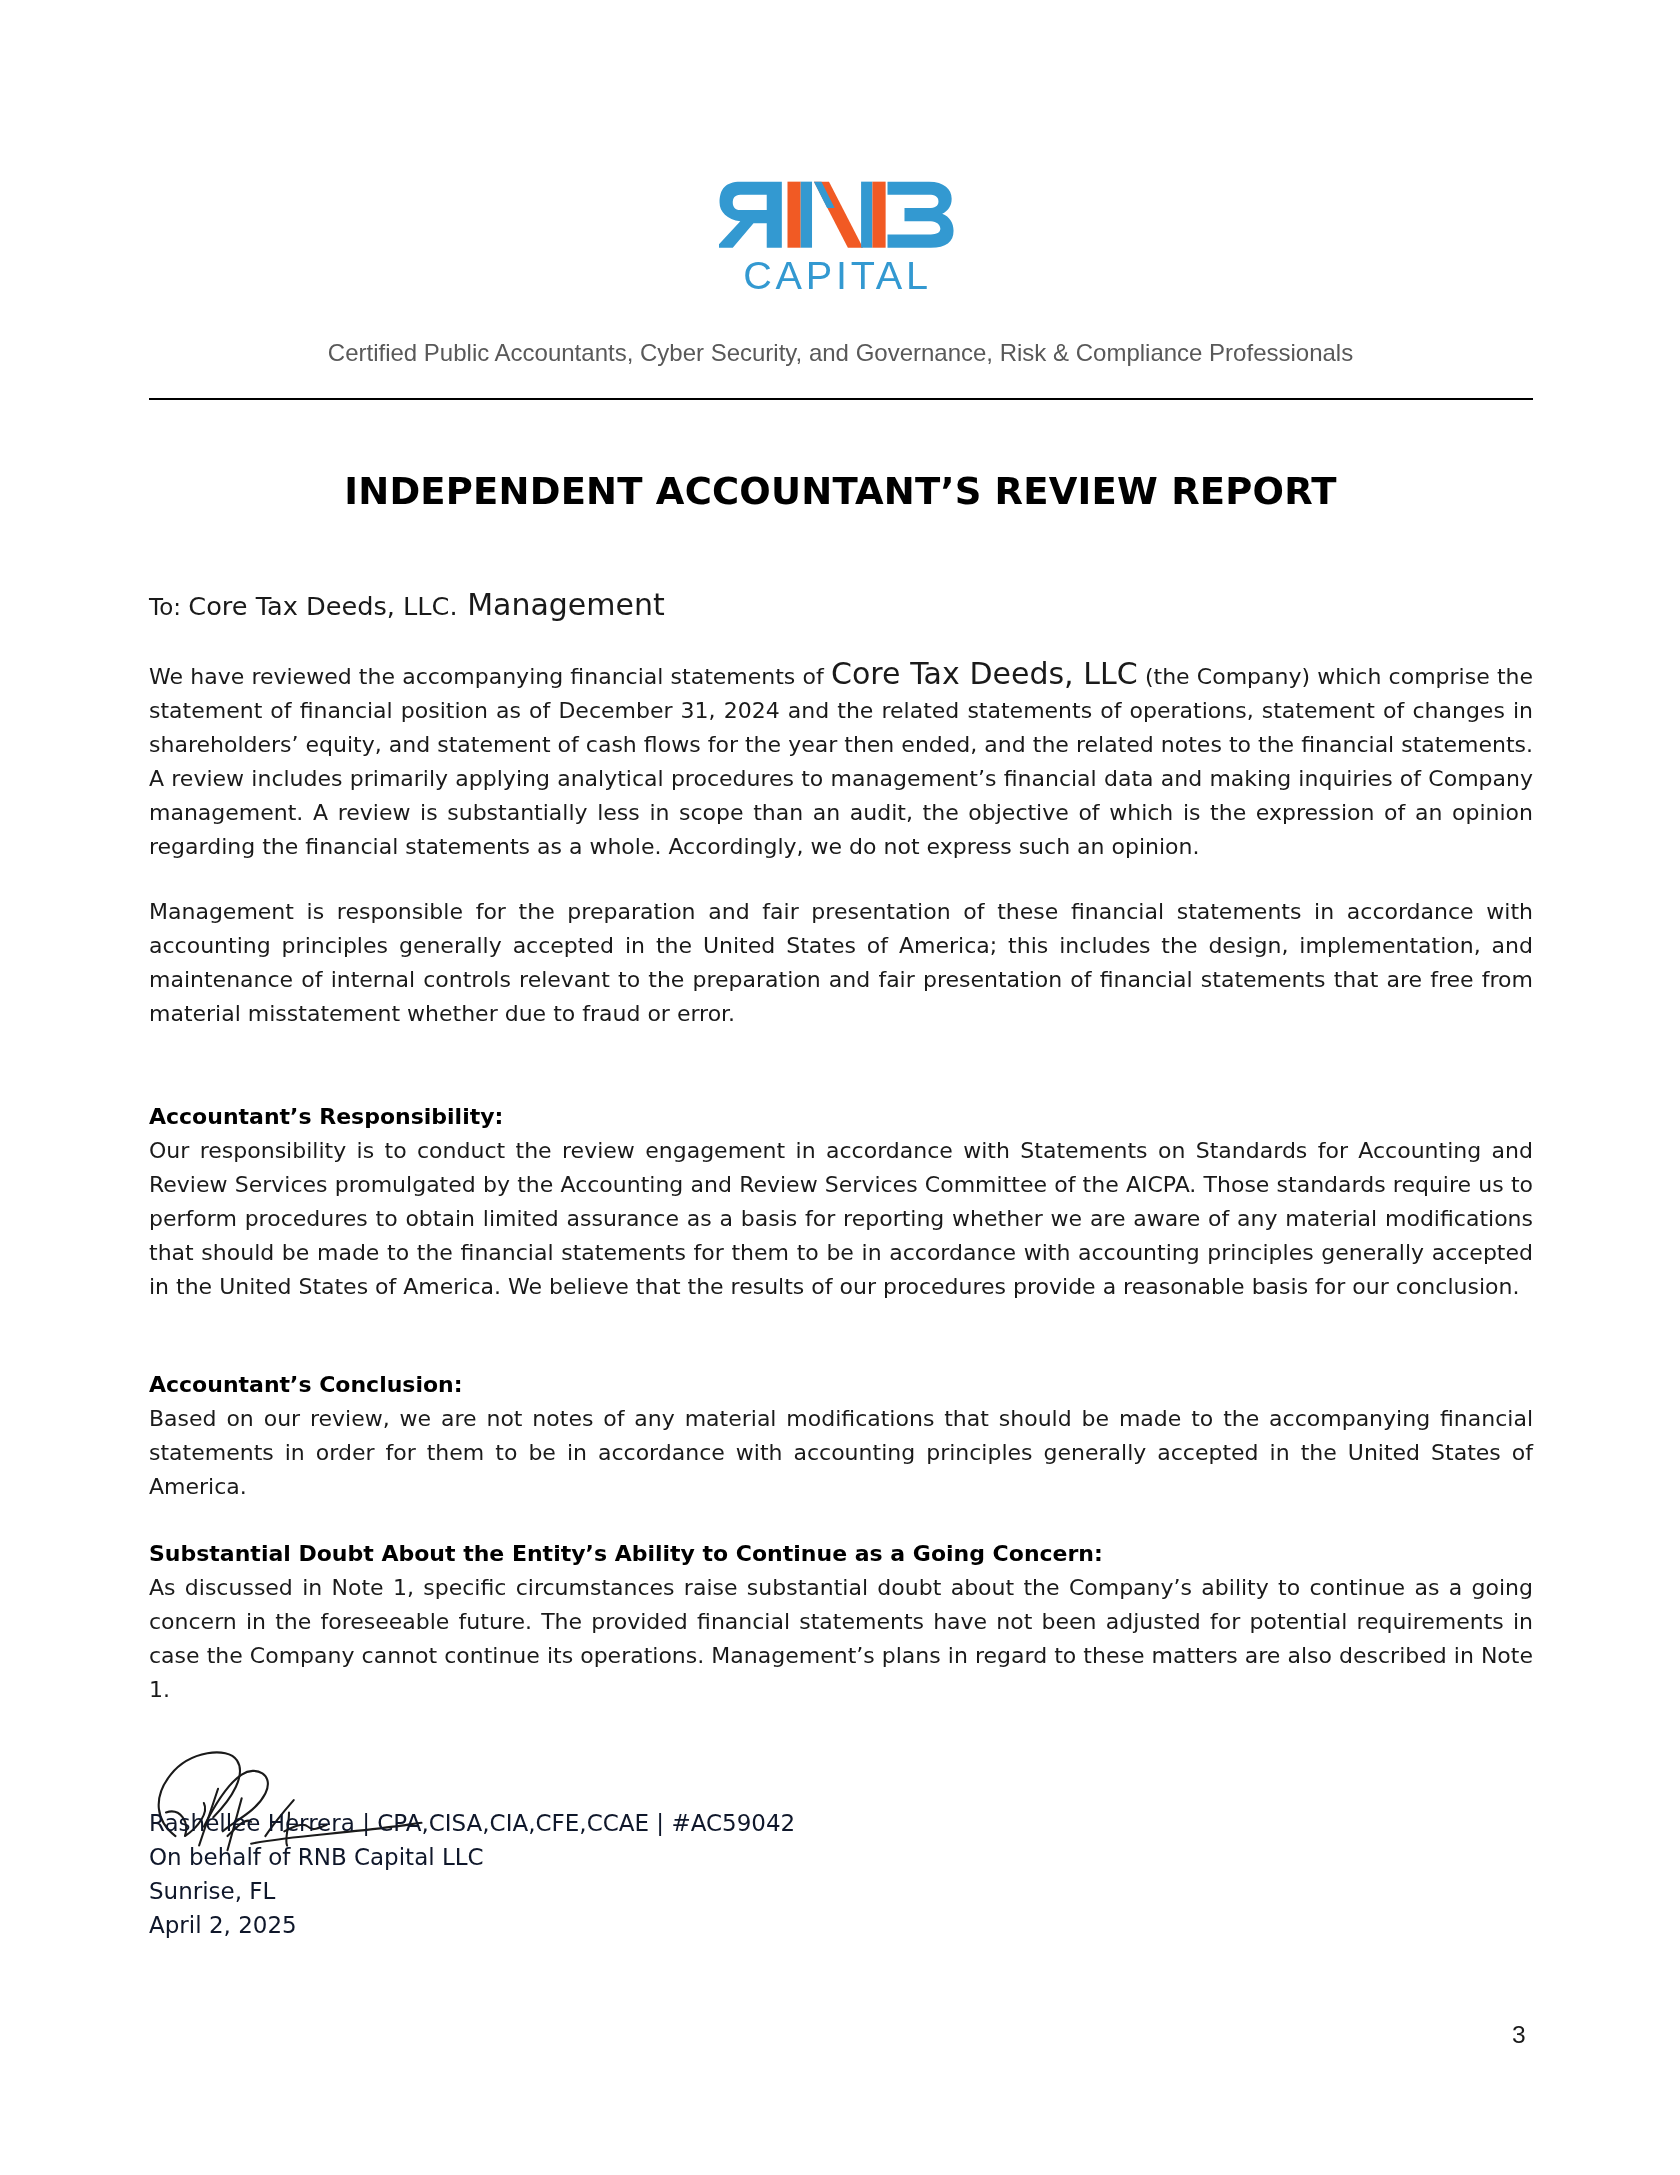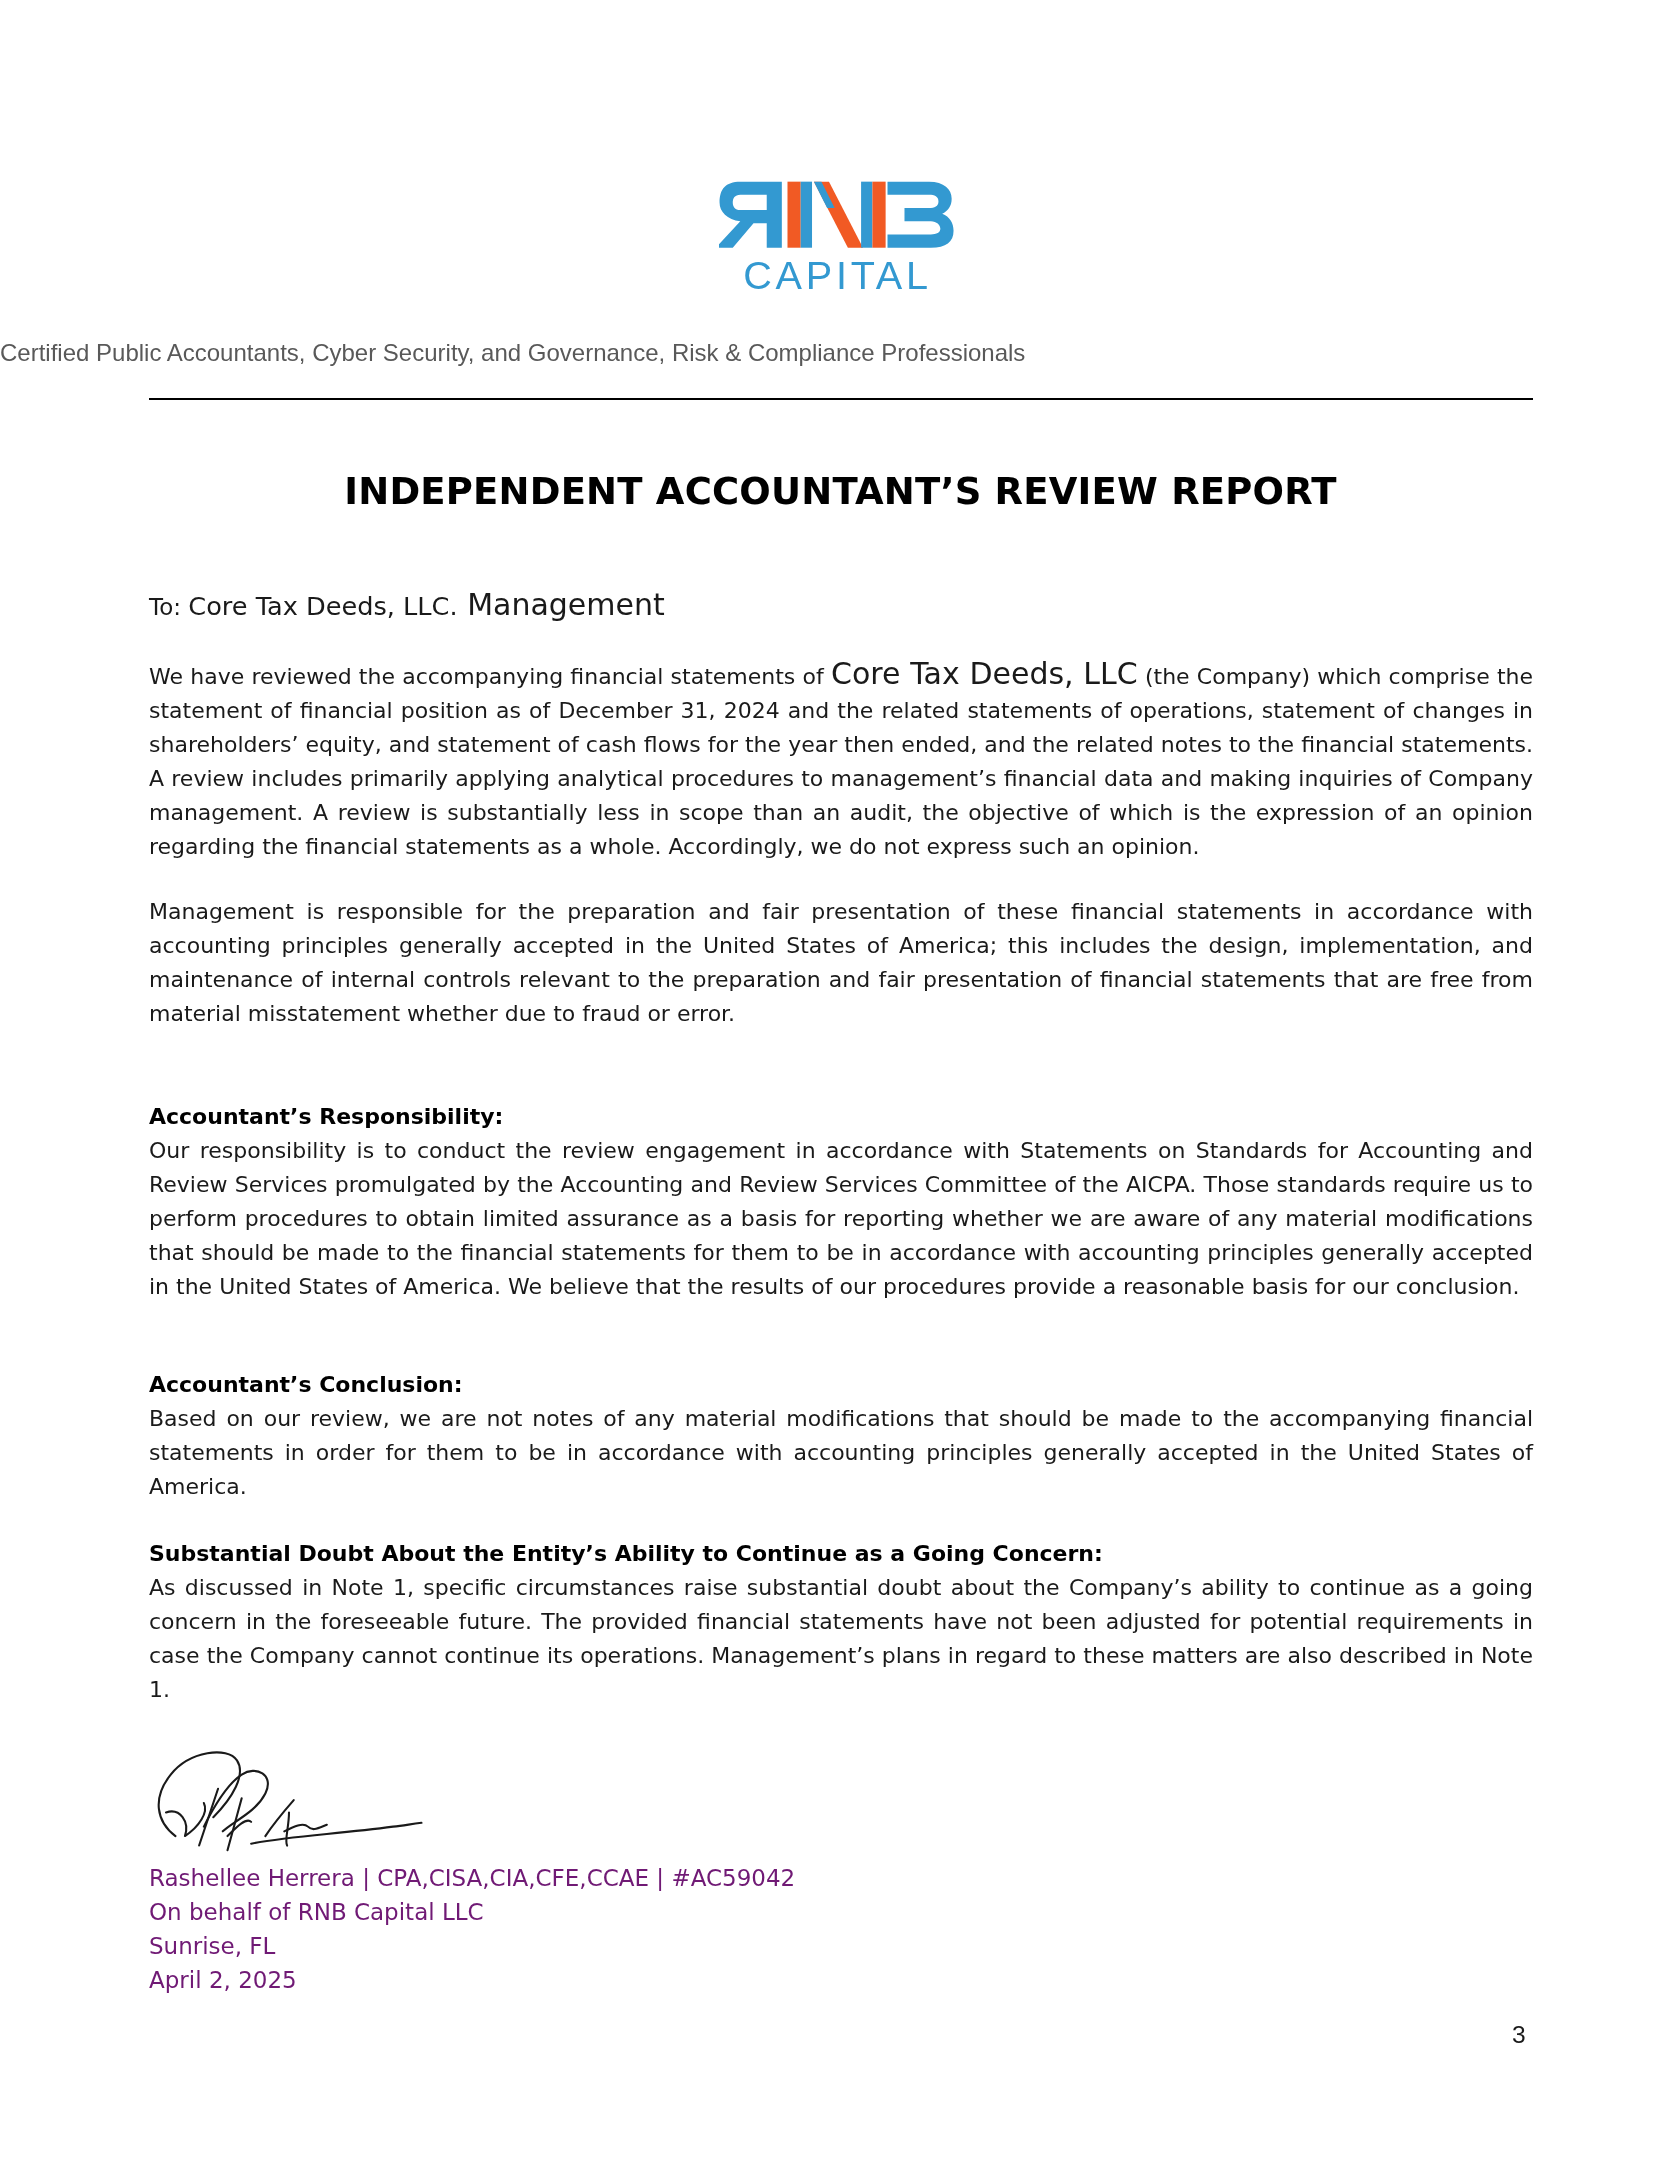--- a/index.html
+++ b/index.html
@@ -1,41 +1,41 @@
 <!DOCTYPE html>
 <html style="font-size:15px"><head>
   <meta charset="utf-8">
   <style>
     html, body { margin: 0; padding: 0; background: #ffffff; }
     body { width: 1681px; height: 2176px; position: relative; font-family: "DejaVu Sans", sans-serif; color: #1a1a1a; overflow: hidden; }
     .page { position: absolute; left: 0; top: 0; width: 1681px; height: 1740px; }
 
     .logo { position: absolute; left: 719px; top: 176px; width: 237px; height: 117px; }
-    .tagline { position: absolute; left: 0; width: 1681px; top: 339px; text-align: left; font-family: "Liberation Sans", sans-serif; font-size: 24px; color: #595959; }
+    .tagline { position: absolute; left: 0; width: 1681px; top: 339px; text-align: center; font-family: "Liberation Sans", sans-serif; font-size: 24px; color: #595959; }
     .rule { position: absolute; left: 149px; width: 1384px; top: 398px; height: 0; border-top: 2.8px solid #000; }
 
     .title { position: absolute; left: 0; width: 1681px; top: 470px; text-align: center; font-size: 37px; font-weight: bold; color: #000; letter-spacing: 0.2px; }
 
     .to-line { position: absolute; left: 149px; top: 587px; font-size: 23px; }
     .to-line .co { font-size: 25.6px; }
     .to-line .mg { font-size: 30px; }
 
     .body-text { position: absolute; left: 149px; width: 1384px; font-size: 22px; line-height: 34px; text-align: justify; color: #1a1a1a; }
     .body-text .co { font-size: 30px; }
     .section-head { font-weight: bold; color: #000; display: block; }
     p { margin: 0; }
 
     #p-intro { top: 657px; }
     #sec-mgmt { top: 895px; }
     #sec-acct { top: 1100px; }
     #sec-concl { top: 1368px; }
     #sec-gc { top: 1537px; }
 
     .signature { position: absolute; left: 147px; top: 1732px; width: 284px; height: 123px; }
-    .sig-block { position: absolute; left: 149px; top: 1861px; font-size: 23px; line-height: 34px; color: #701a75; }
+    .sig-block { position: absolute; left: 149px; top: 1806px; font-size: 23px; line-height: 34px; color: #0f172a; }
     .page-num { position: absolute; left: 1512px; top: 2021px; font-family: "Liberation Sans", sans-serif; font-size: 24.6px; color: #1a1a1a; }
   </style>
 </head>
 <body>
 
 <div class="page">
 
   <svg class="logo" viewBox="0 0 250 124" xmlns="http://www.w3.org/2000/svg">
 
     <path d="M10 6 H66 V76 H50 V50 H36 L14 76 H-4 L22 48 C8 46 0 38 0 28 C0 14 6 6 22 6 Z M22 20 C16 20 14 24 14 28 C14 32 16 36 22 36 H50 V20 Z" fill="#3399d1"></path>

